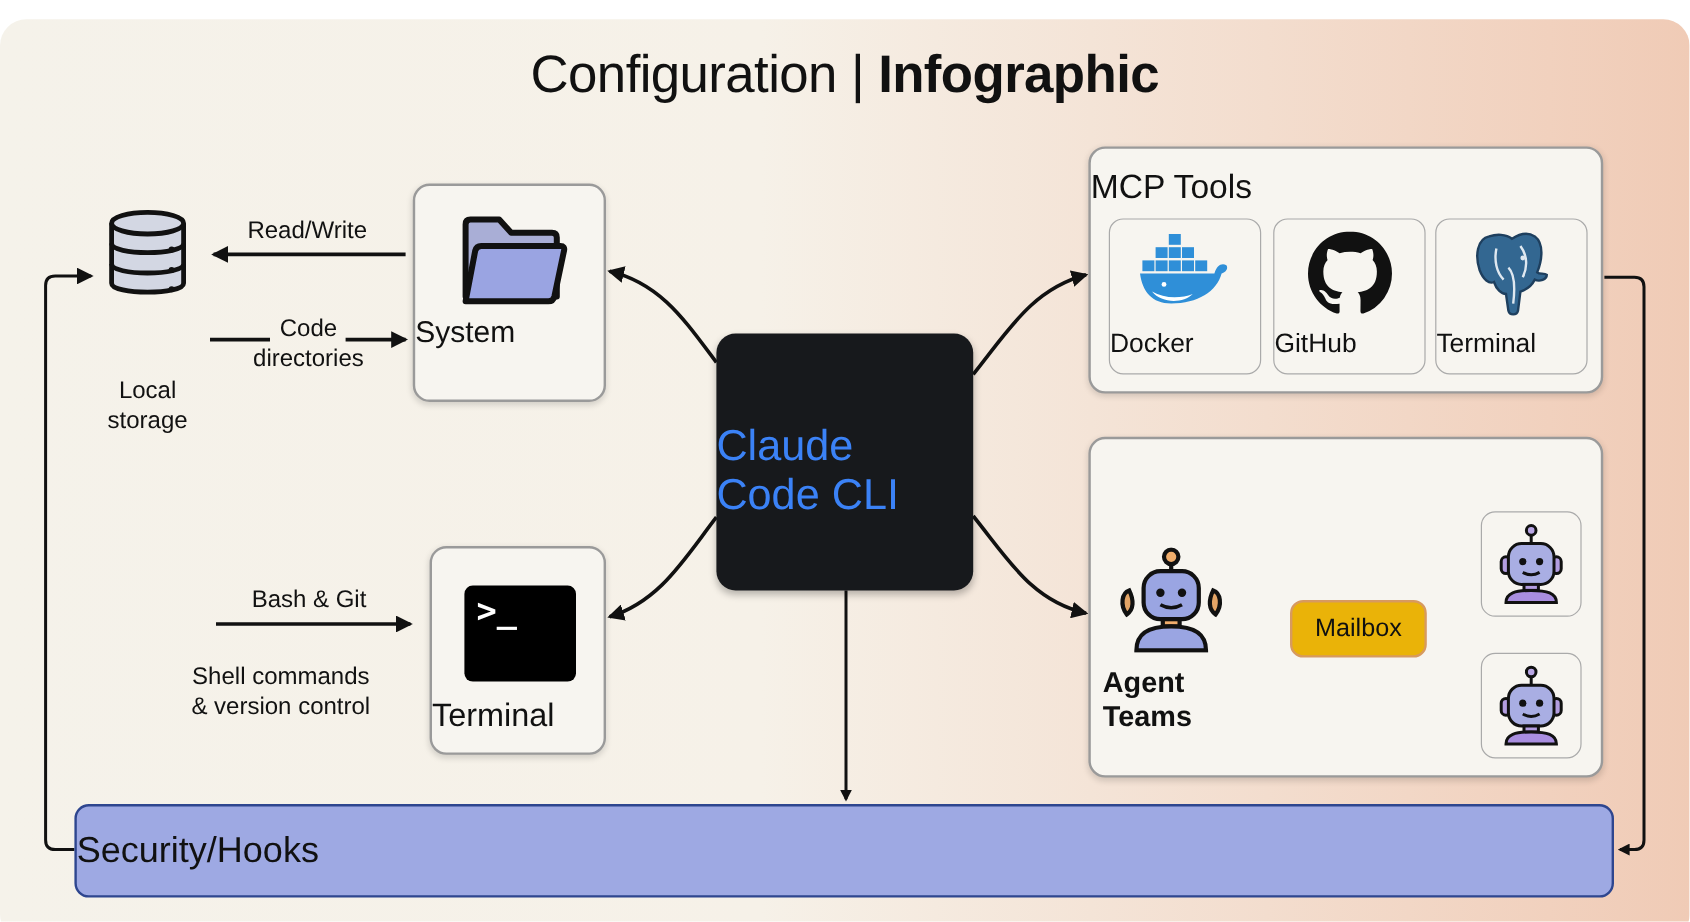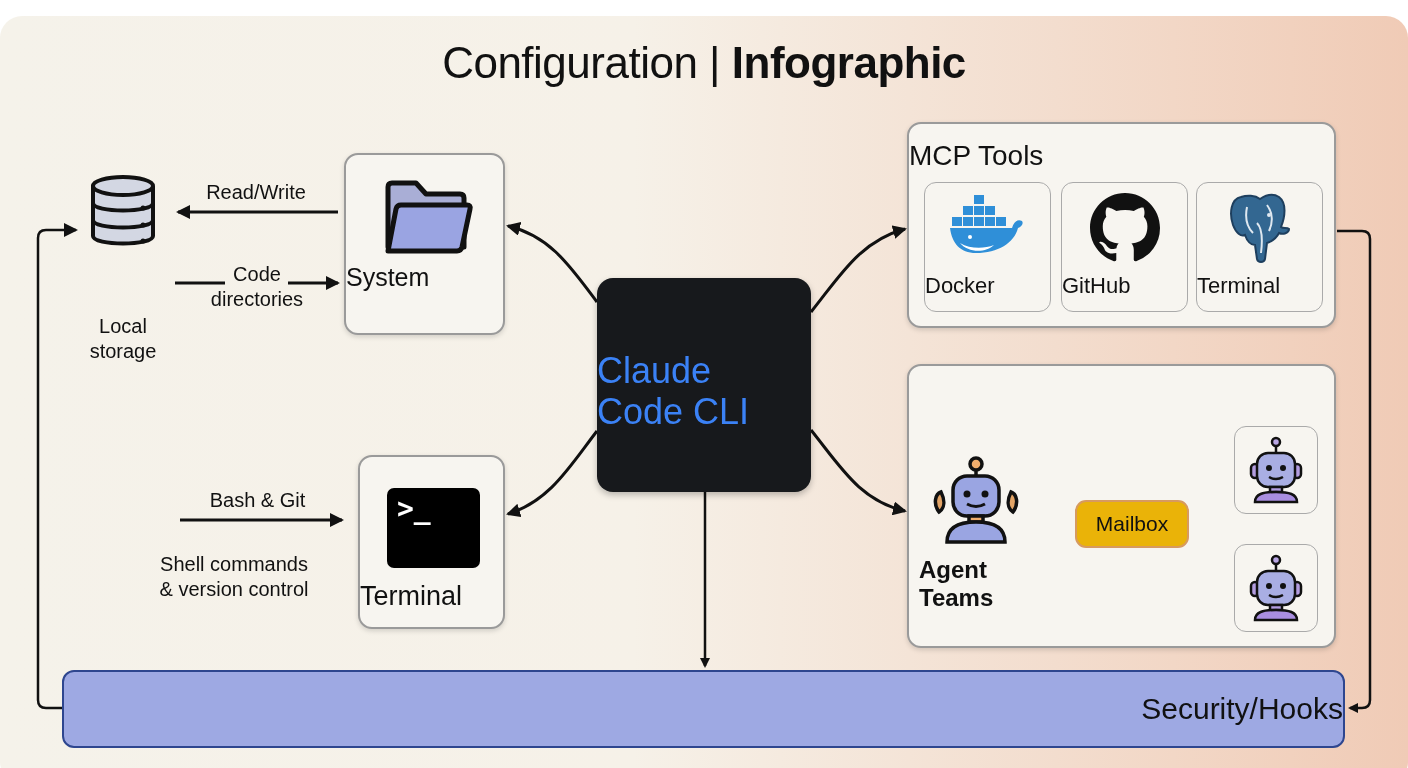--- a/index.html
+++ b/index.html
@@ -27,21 +27,21 @@
   .tool .label { left:0; width:100%; top:90px; font-size:22px; }
   .tool svg { position:absolute; left:50%; transform:translateX(-50%); top:10px; }
   #agent-card { left:907px; top:348px; width:429px; height:284px; }
   #agent-card .agent-title { left:0; width:100%; top:17px; font-size:25px; font-weight:500; }
   #agent-card .lead-label { left:10px; width:115px; top:190px; font-size:24px; font-weight:700; }
   .mailbox { position:absolute; left:166px; top:134px; width:114px; height:48px; background:#eab308; border:2px solid #d79a5f;
              border-radius:11px; box-sizing:border-box; display:flex; align-items:center; justify-content:center; font-size:21px; }
   .sub-agent { position:absolute; width:84px; height:88px; border:1.5px solid #aaa; border-radius:12px; box-sizing:border-box; }
   .sub-agent svg { position:absolute; left:50%; top:50%; transform:translate(-50%,-50%); }
   #security { position:absolute; left:62px; top:654px; width:1283px; height:78px; background:#9ea9e3; border:2px solid #2e468f;
-              border-radius:12px; box-sizing:border-box; display:flex; align-items:center; justify-content:flex-end; font-size:30px; font-weight:500; }
+              border-radius:12px; box-sizing:border-box; display:flex; align-items:center; justify-content:flex-start; font-size:30px; font-weight:500; }
   .txt { position:absolute; text-align:center; font-size:20px; line-height:1.25; }
   svg.wires { position:absolute; left:0; top:0; }
 </style>
 </head>
 <body>
 
 <div class="canvas">
 
   <div class="title">
     <span style="font-weight:500">Configuration</span>

